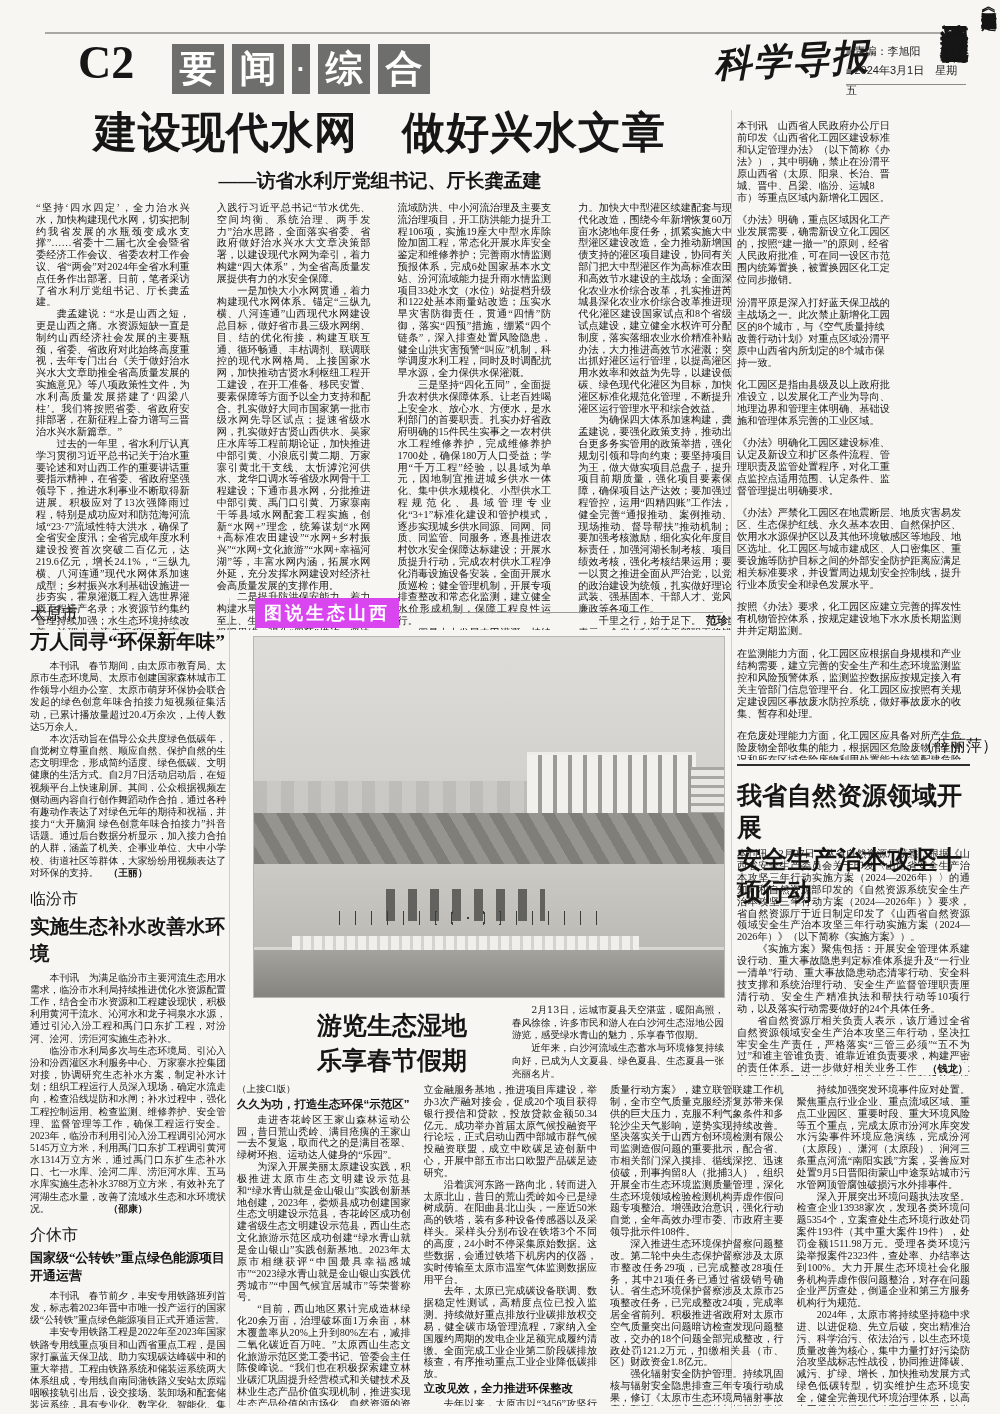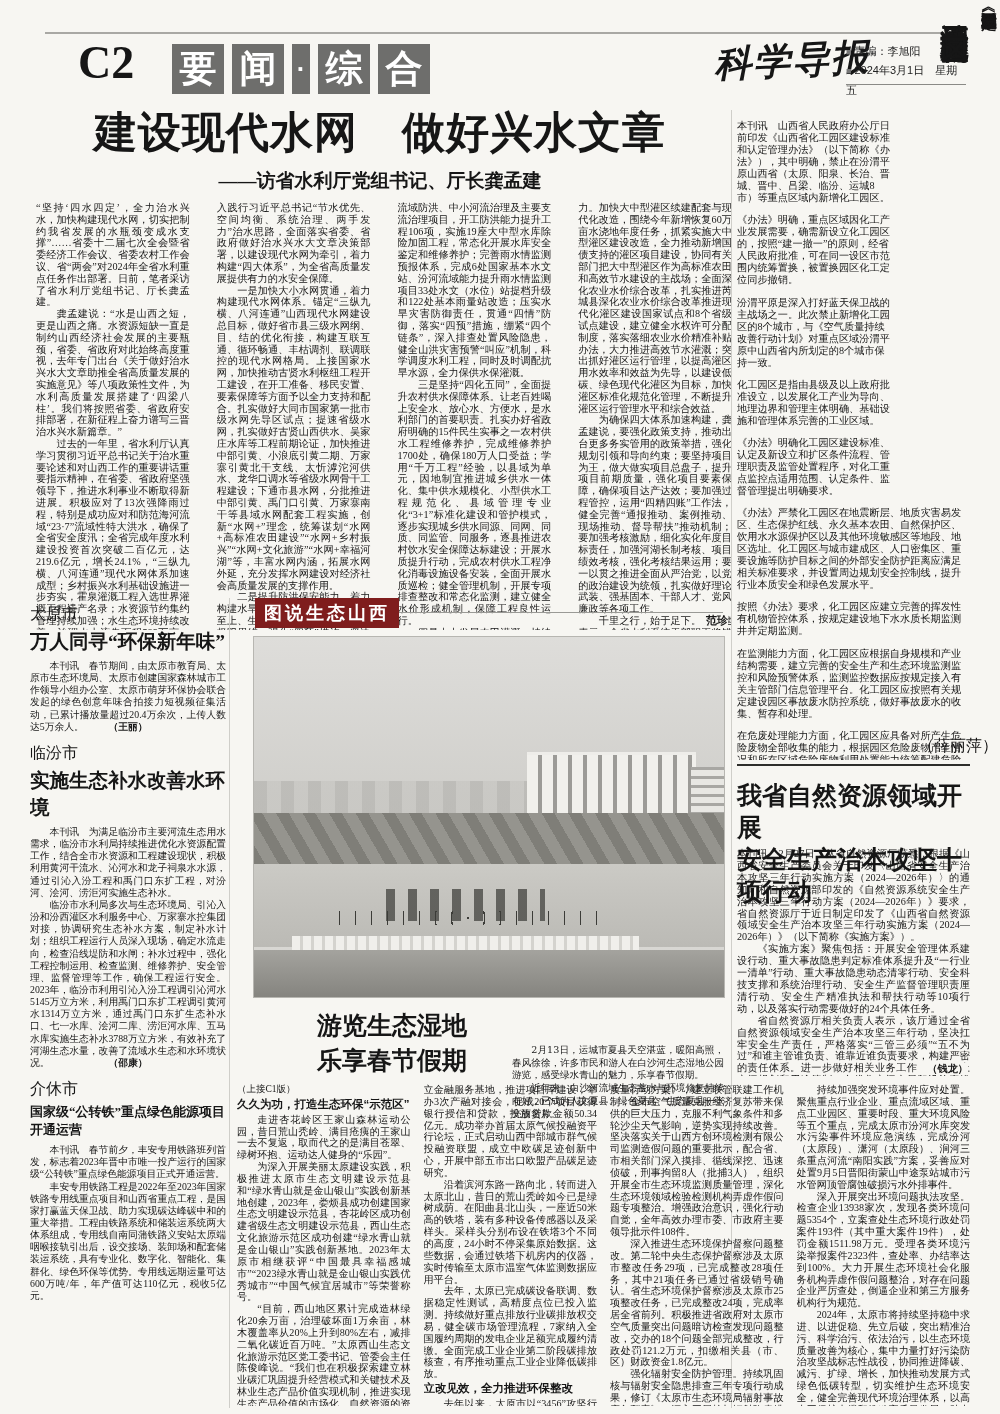--- a/index.html
+++ b/index.html
@@ -47,30 +47,30 @@
   .zr-byline{right:2px;bottom:1px;font-weight:bold;background:#f7f6f2;padding-left:8px;}
   
   .rail{left:30px;top:600px;width:196px;height:808px;overflow:hidden;position:absolute;}
   .city-label{font-size:16px;margin:9px 0 3px;}
   .city-head{font-weight:bold;font-size:19.5px;margin:0 0 5px;font-family:"Liberation Serif",serif;}
   .city-head.small{font-size:13px;}
   .city-body{font-size:9.8px;line-height:12.15px;text-align:justify;}
   .city-body p{margin:0;text-indent:2em;}
   .city-byline{text-align:center;font-weight:bold;font-size:9.8px;margin-top:-12px;}
   
-  .photo-label{left:255px;top:598px;width:144px;height:30px;background:#7f1d1d;color:#fff;
+  .photo-label{left:255px;top:598px;width:144px;height:30px;background:#d946ef;color:#fff;
                text-align:center;font-family:"Liberation Sans",sans-serif;font-weight:bold;
                font-size:18px;line-height:30px;letter-spacing:3px;}
   .photo-rule{left:399px;top:612px;width:324px;height:1px;background:#9a9a96;}
   .photo{left:253px;top:636px;width:470px;height:360px;border:1px solid #b7b6b1;overflow:hidden;background:#d8d7d3;}
   .ph{position:absolute;}
   .cap-title{left:278px;top:1008px;width:228px;text-align:center;font-weight:bold;font-size:25px;
              line-height:35px;font-family:"Liberation Serif",serif;}
   .cap-text{left:512px;top:1004px;width:212px;height:76px;overflow:hidden;font-size:9.6px;
-            line-height:12.7px;text-align:justify;font-family:"DejaVu Serif",serif;margin-top:40px;}
+            line-height:12.7px;text-align:justify;font-family:"DejaVu Serif",serif;}
   .cap-text p{margin:0;text-indent:2em;}
   
   .strip{left:237px;top:1084px;width:733px;height:322px;display:flex;gap:13px;position:absolute;}
   .strip .bodycol{font-size:10.1px;line-height:11.85px;}
   .strip-note{text-indent:0 !important;font-size:9.5px;margin-bottom:2px !important;}
   .strip-subhead{font-weight:bold;font-family:"Liberation Sans",sans-serif;text-indent:0 !important;
                  font-size:11.5px;margin:3px 0 3px !important;}
 </style>
 </head>
 <body>
@@ -151,20 +151,21 @@
     <p>省自然资源厅相关负责人表示，该厅通过全省自然资源领域安全生产治本攻坚三年行动，坚决扛牢安全生产责任，严格落实“三管三必须”“五不为过”和谁主管谁负责、谁靠近谁负责要求，构建严密的责任体系。进一步做好相关业务工作，做好国土空间规划和用途管制，在优化空间布局和设施安排方面发挥规划引领作用；加强地质勘查与测绘行业监督管理；有效落实防灾减灾救灾责任，做好全省地质灾害防治工作。</p>
     <div class="abs zr-byline">（钱龙）</div>
   </div>
 
   <div class="rail">
     <div>
       <div class="city-label" style="margin-top:4px;">太原市</div>
       <div class="city-head">万人同寻“环保新年味”</div>
       <div class="city-body">
         <p>本刊讯　春节期间，由太原市教育局、太原市生态环境局、太原市创建国家森林城市工作领导小组办公室、太原市萌芽环保协会联合发起的绿色创意年味合拍接力短视频征集活动，已累计播放量超过20.4万余次，上传人数达5万余人。</p>
+        <p>本次活动旨在倡导公众共度绿色低碳年，自觉树立尊重自然、顺应自然、保护自然的生态文明理念，形成简约适度、绿色低碳、文明健康的生活方式。自2月7日活动启动后，在短视频平台上快速刷屏。其间，公众根据视频左侧动画内容自行创作舞蹈动作合拍，通过各种有趣动作表达了对绿色元年的期待和祝福，并接力“大开脑洞 绿色创意年味合拍接力”抖音话题。通过后台数据分析显示，加入接力合拍的人群，涵盖了机关、企事业单位、大中小学校、街道社区等群体，大家纷纷用视频表达了对环保的支持。</p>
       </div>
       <div class="city-byline">（王丽）</div>
     </div>
     <div>
       <div class="city-label">临汾市</div>
       <div class="city-head">实施生态补水改善水环境</div>
       <div class="city-body">
         <p>本刊讯　为满足临汾市主要河流生态用水需求，临汾市水利局持续推进优化水资源配置工作，结合全市水资源和工程建设现状，积极利用黄河干流水、沁河水和龙子祠泉水水源，通过引沁入汾工程和禹门口东扩工程，对汾河、浍河、涝洰河实施生态补水。</p>
         <p>临汾市水利局多次与生态环境局、引沁入汾和汾西灌区水利服务中心、万家寨水控集团对接，协调研究生态补水方案，制定补水计划；组织工程运行人员深入现场，确定水流走向，检查沿线堤防和水闸；补水过程中，强化工程控制运用、检查监测、维修养护、安全管理、监督管理等工作，确保工程运行安全。2023年，临汾市利用引沁入汾工程调引沁河水5145万立方米，利用禹门口东扩工程调引黄河水1314万立方米，通过禹门口东扩生态补水口、七一水库、浍河二库、涝洰河水库、五马水库实施生态补水3788万立方米，有效补充了河湖生态水量，改善了流域水生态和水环境状况。</p>
       </div>

